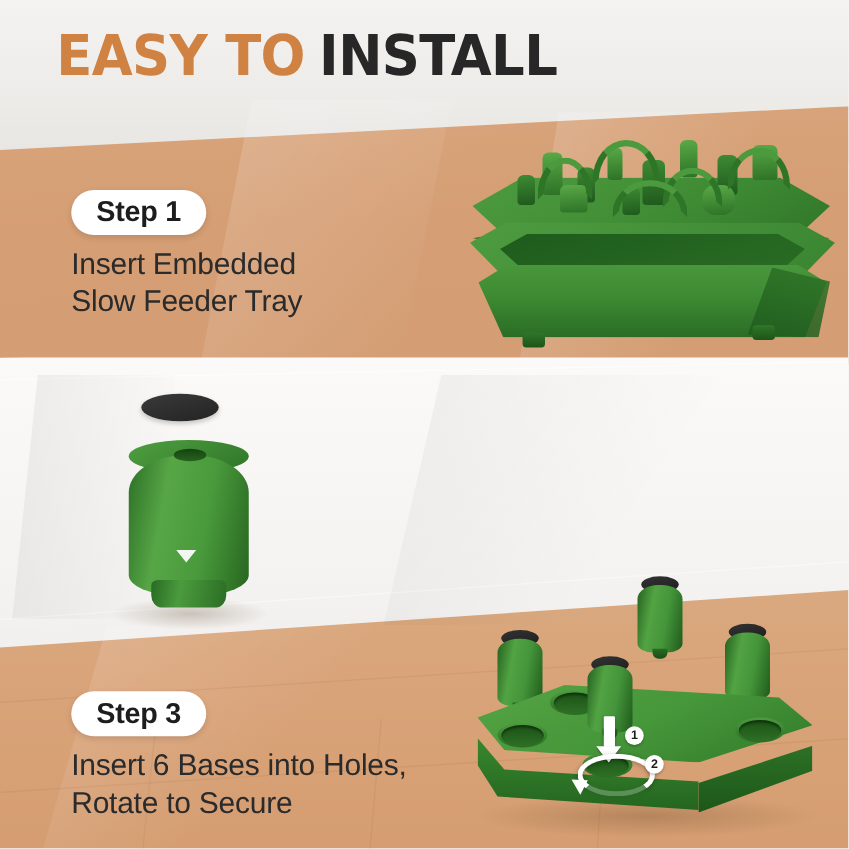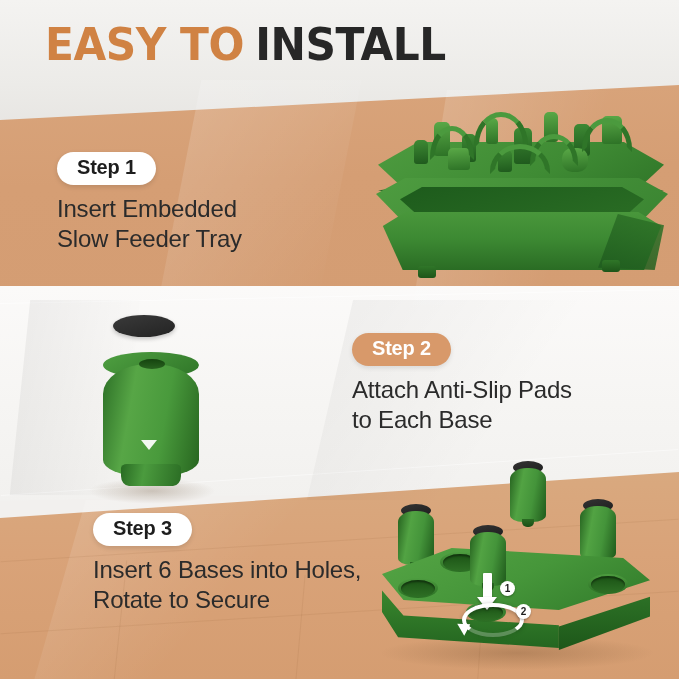--- a/index.html
+++ b/index.html
@@ -84,21 +84,21 @@
   }
   .headline .hl-a{color:#d08243;}
   .headline .hl-b{color:#272727;margin-left:12px;}
 
   
   .step{position:absolute;}
   .badge{
     display:inline-block;
     border-radius:999px;
     padding:5px 20px 7px 20px;
-    font-size:20px;
+    font-size:23px;
     line-height:1.05;
     font-weight:bold;
     letter-spacing:-0.2px;
     white-space:nowrap;
     box-shadow:0 2px 5px rgba(0,0,0,.13);
   }
   .badge-light{background:#ffffff;color:#1d1d1d;}
   .badge-tan{background:#d8996a;color:#ffffff;box-shadow:0 2px 5px rgba(0,0,0,.10);}
 
   .desc{
@@ -106,21 +106,21 @@
     color:#2b2b2b;
     font-size:24px;
     line-height:1.26;
     letter-spacing:-0.2px;
     font-weight:normal;
     white-space:pre-line;
   }
 
   #step1{left:57px;top:152px;}
   #step2{left:352px;top:333px;}
-  #step3{left:57px;top:513px;margin-left:36px;}
+  #step3{left:57px;top:553px;}
 
   
   .art{position:absolute;}
 
   
   #tray-insert{left:378px;top:104px;width:286px;height:104px;}
   .plate{
     position:absolute;left:0;top:38px;width:286px;height:60px;
     background:linear-gradient(150deg,#4d9b3f 0%,#3f8b34 55%,#2e7327 100%);
     clip-path:polygon(14% 0%, 86% 0%, 100% 38%, 86% 100%, 14% 100%, 0% 38%);
@@ -407,25 +407,20 @@
     <div class="rot-head" style="left:-2px;top:17px;transform:rotate(150deg);"></div>
     <div class="num" style="left:54px;top:1px;">2</div>
   </div>
 
   <div class="step" id="step1">
     <div class="badge badge-light">Step 1</div>
     <div class="desc">Insert Embedded
 Slow Feeder Tray</div>
   </div>
 
-  <div class="step" id="step2">
-    <div class="badge badge-tan">Step 2</div>
-    <div class="desc">Attach Anti-Slip Pads
-to Each Base</div>
-  </div>
 
   <div class="step" id="step3">
     <div class="badge badge-light">Step 3</div>
     <div class="desc">Insert 6 Bases into Holes,
 Rotate to Secure</div>
   </div>
 
 </div>
 
 </body></html>

